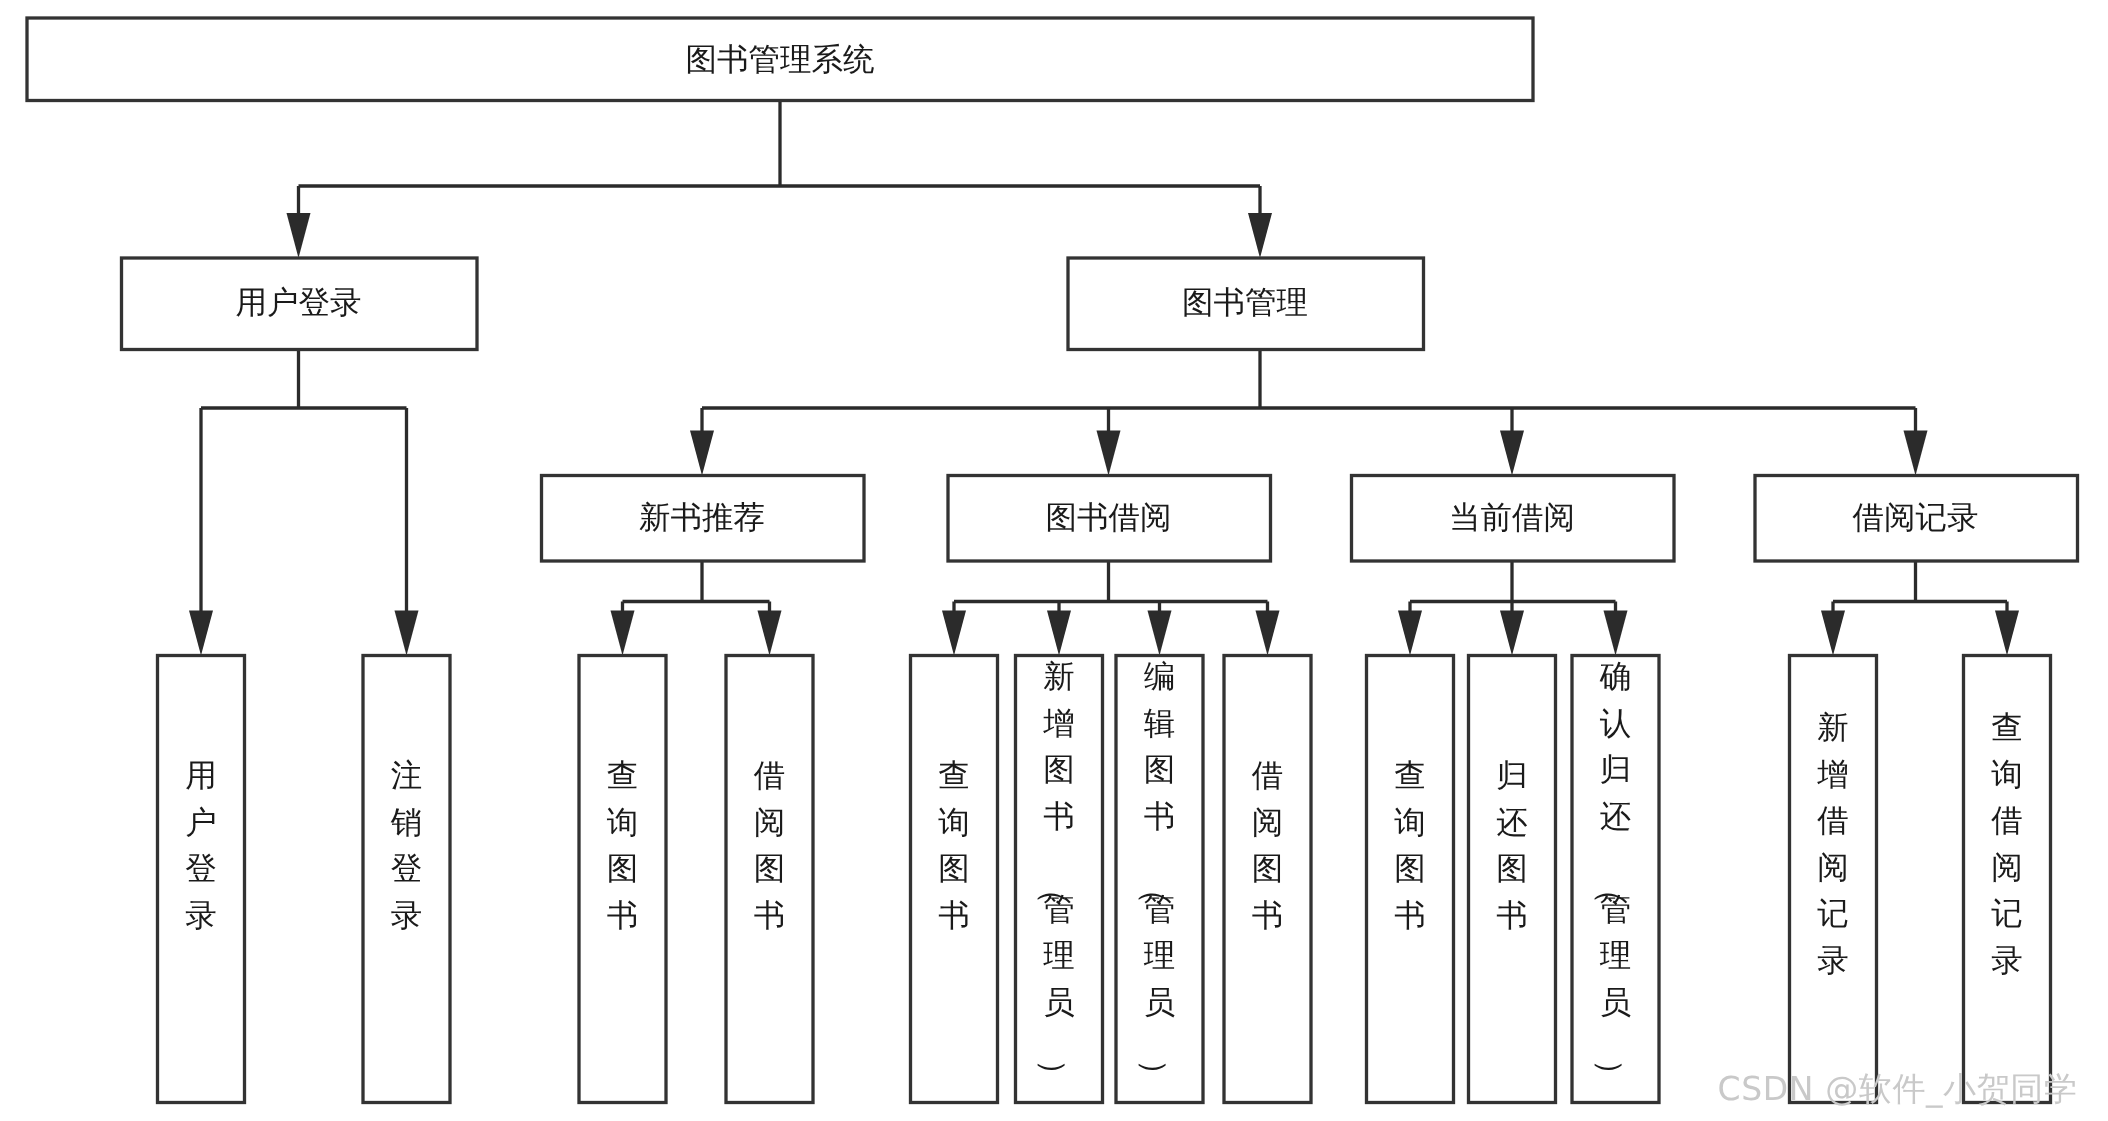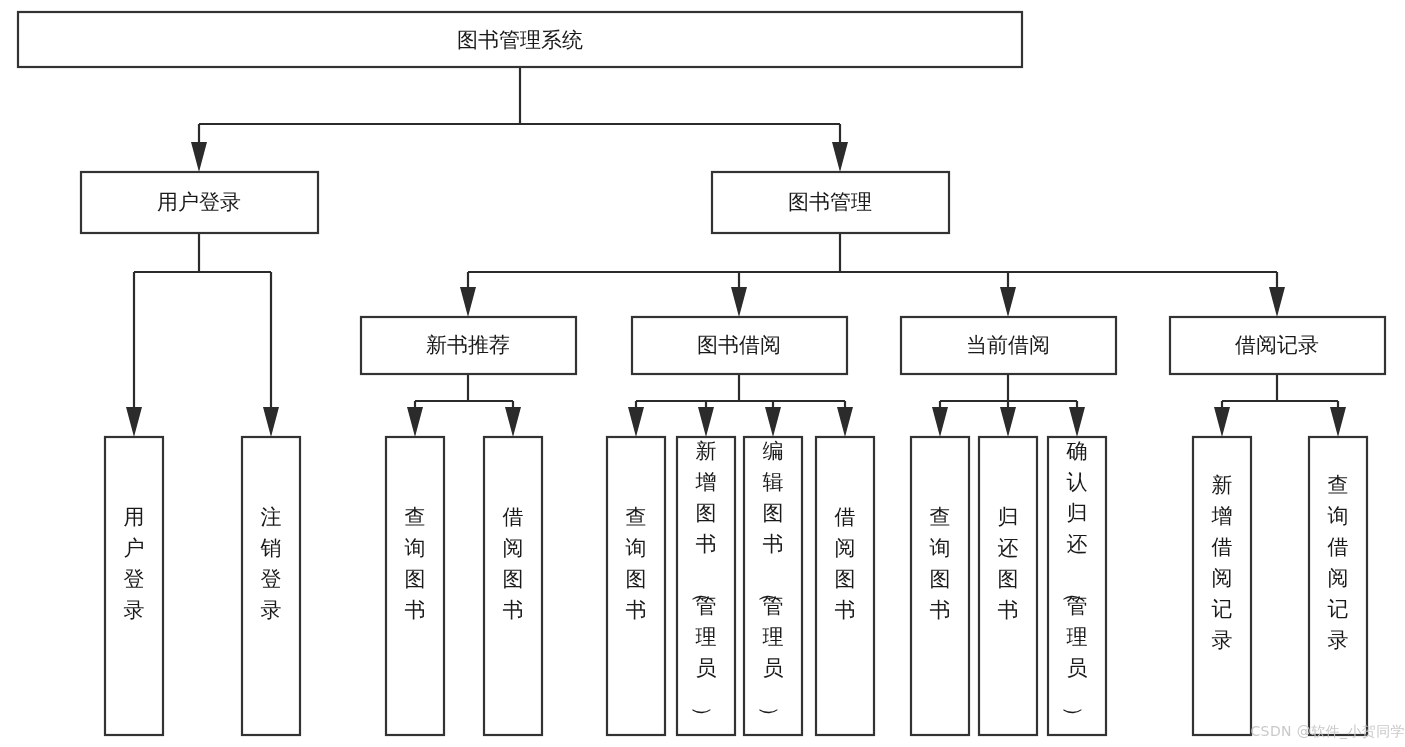--- a/index.html
+++ b/index.html
@@ -49,24 +49,24 @@
     stroke: #2b2b2b;
     stroke-width: 2.2;
     fill: none;
   }
   .arrow-head {
     fill: #2b2b2b;
     stroke: none;
   }
   .watermark {
     position: absolute;
-    right: 0;
+    right: 20px;
     bottom: 6px;
     font-family: "DejaVu Sans", "Liberation Sans", sans-serif;
-    font-size: 14px;
+    font-size: 22px;
     color: #c9c9c9;
     letter-spacing: 0.4px;
     white-space: nowrap;
     user-select: none;
   }
 </style>
 </head>
 <body>
 
 <div id="diagram-root">

